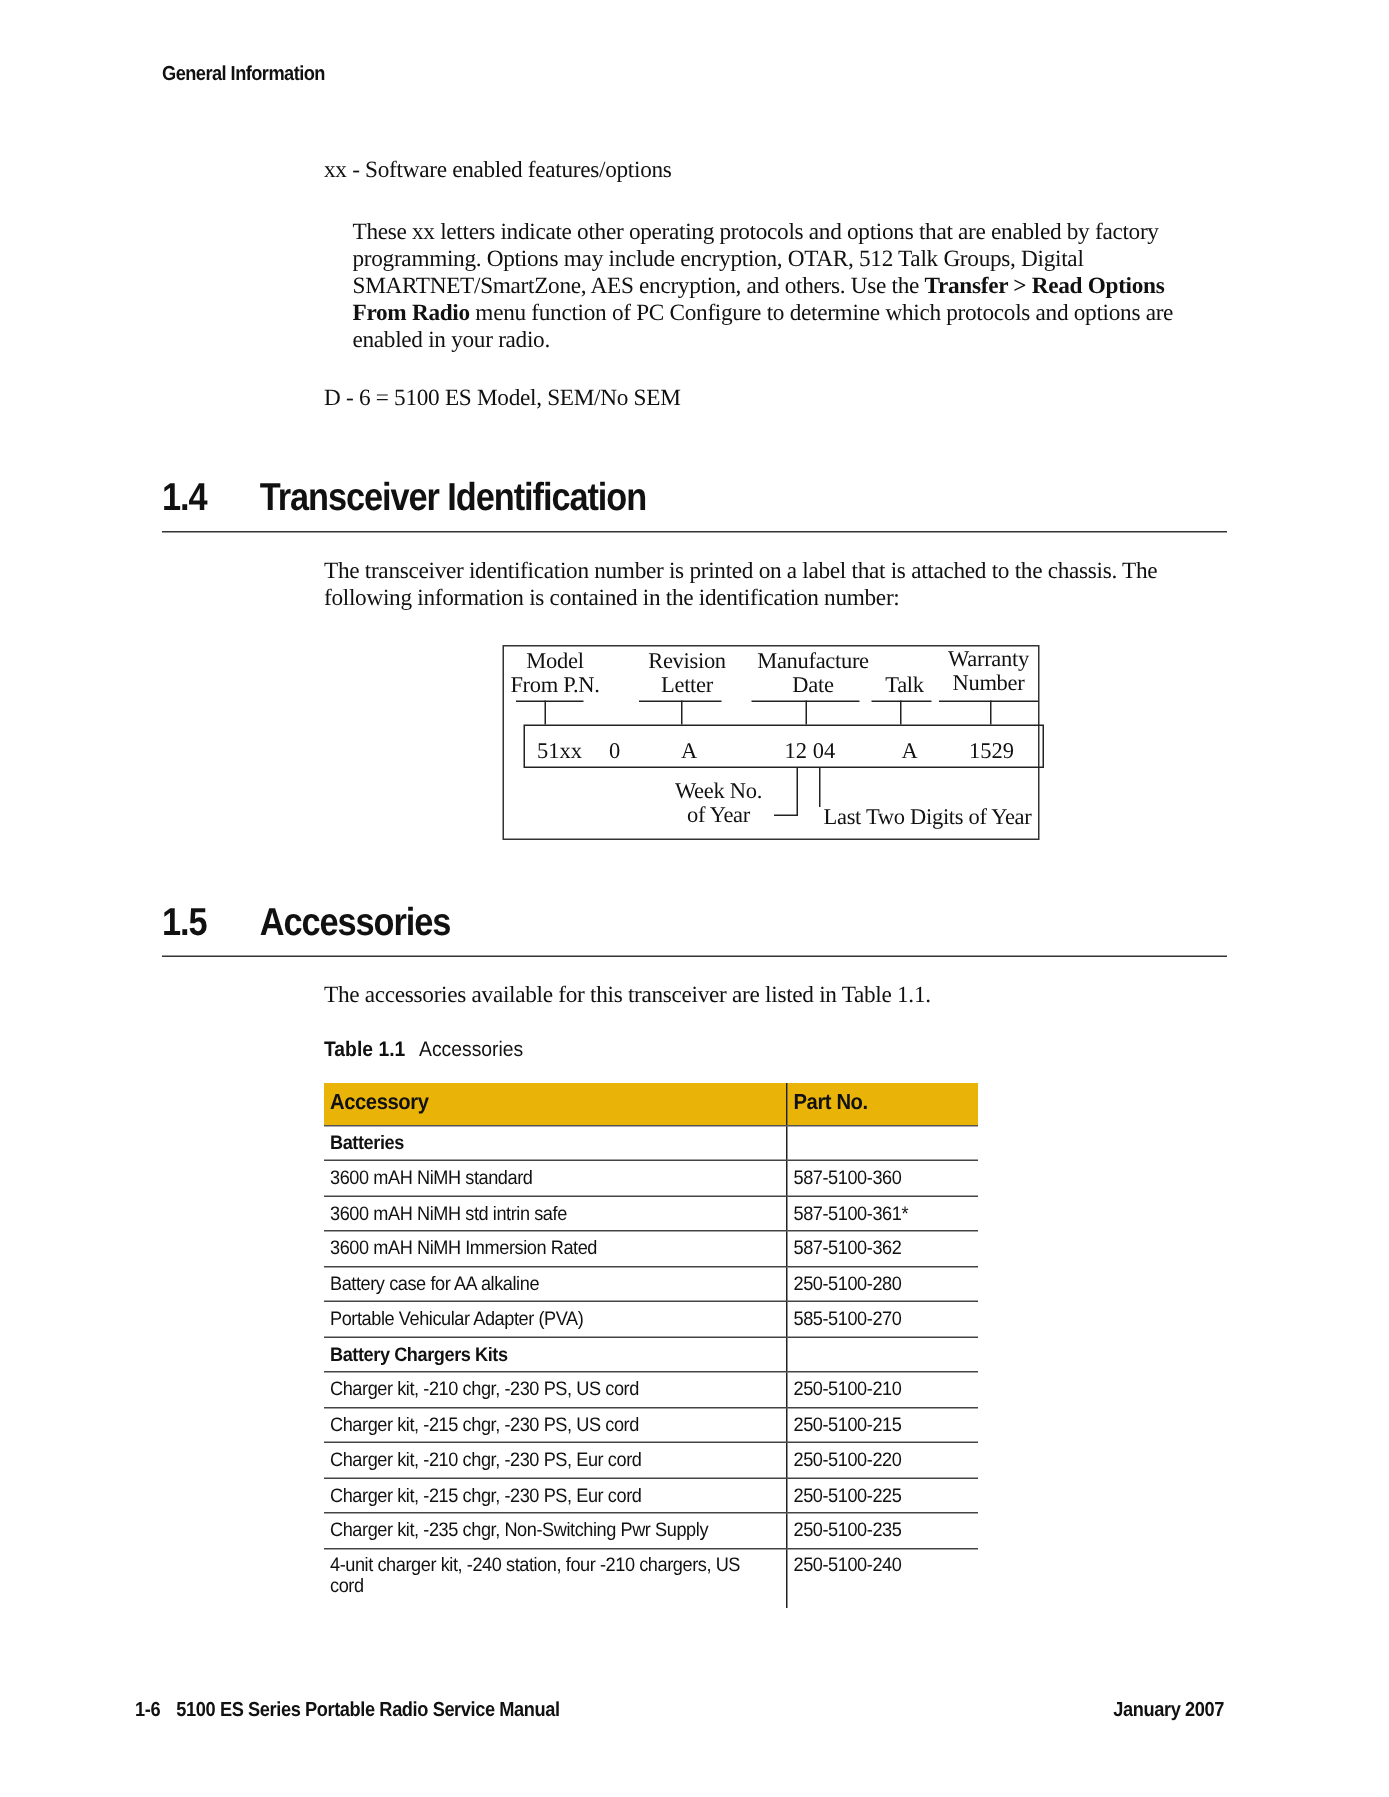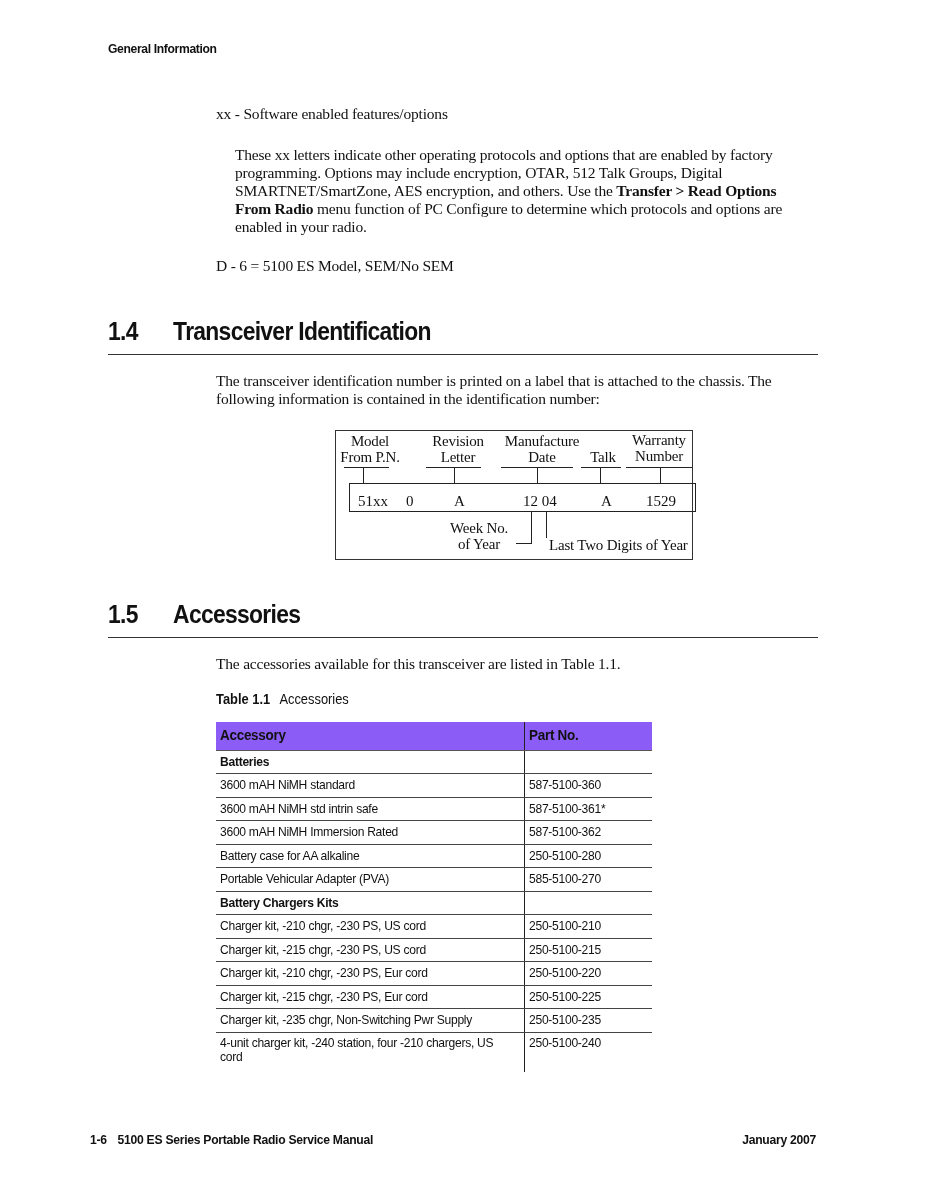--- a/index.html
+++ b/index.html
@@ -30,21 +30,21 @@
   .diagram .idbox { position: absolute; left: 13px; top: 52px; width: 347px; height: 29px; border: 1.5px solid #222; box-sizing: border-box; }
   .diagram .val { position: absolute; top: 62px; font-size: 15px; line-height: 16px; }
 
   .p5 { left: 216px; top: 655px; }
   .table-caption { left: 216px; top: 691px; font-size: 14px; transform: scaleX(0.92); transform-origin: left; white-space: nowrap; }
   .table-caption b { margin-right: 10px; }
 
   
   .acc-table { left: 216px; top: 722px; width: 436px; border-collapse: collapse; font-size: 13px; letter-spacing: -0.3px; }
   .acc-table td, .acc-table th { text-align: left; vertical-align: top; padding: 0 4px; }
-  .acc-table th { background: #8b5cf6; font-size: 14.5px; font-weight: bold; height: 28px; padding-top: 5px; box-sizing: border-box; border-bottom: 1.5px solid #555; }
+  .acc-table th { background: #eab308; font-size: 14.5px; font-weight: bold; height: 28px; padding-top: 5px; box-sizing: border-box; border-bottom: 1.5px solid #555; }
   .acc-table td { height: 23.5px; padding-top: 3px; box-sizing: border-box; border-bottom: 1.3px solid #444; }
   .acc-table td.c1, .acc-table th.c1 { width: 301px; border-right: 1.6px solid #222; }
   .acc-table tr.group td { font-weight: bold; }
   .acc-table tr.last td { border-bottom: none; height: 40px; line-height: 14px; }
   .acc-table .cellin { display: inline-block; transform: scaleX(0.93); transform-origin: left; white-space: nowrap; }
   .acc-table .wrap { display: block; width: 300px; white-space: normal; transform: scaleX(0.93); transform-origin: left; }
 
   .footer { top: 1132px; font-size: 13.5px; font-weight: bold; letter-spacing: -0.3px; white-space: nowrap; }
   .footer-left { left: 90px; transform: scaleX(0.9); transform-origin: left; }
   .footer-left .pg { margin-right: 12px; }

